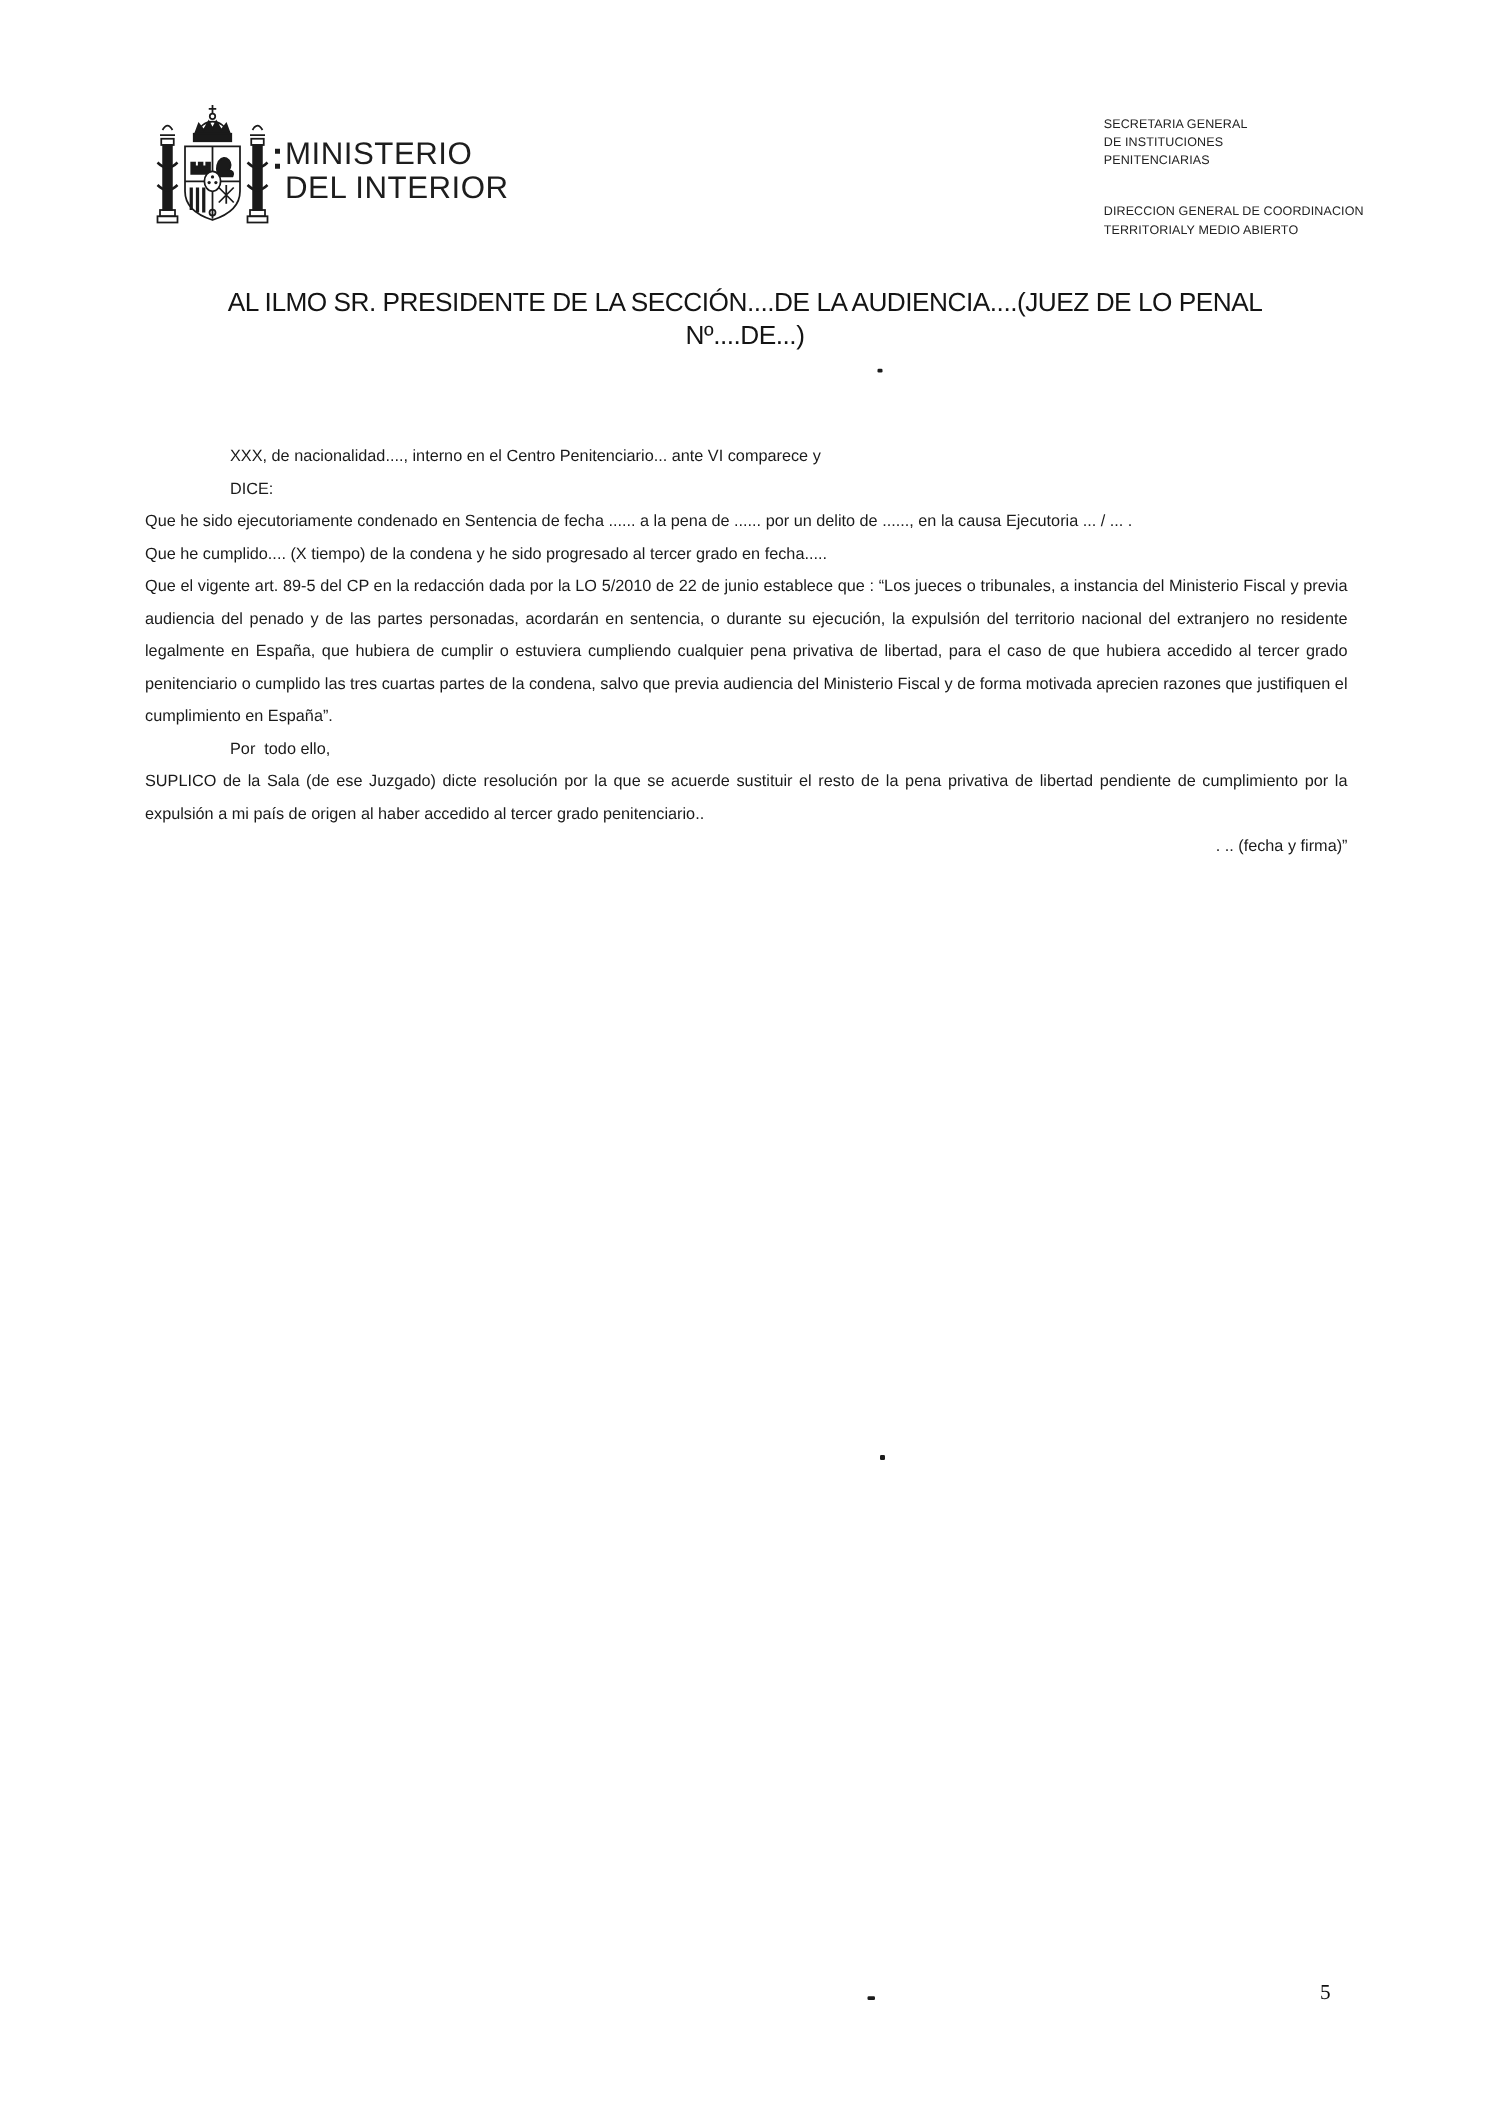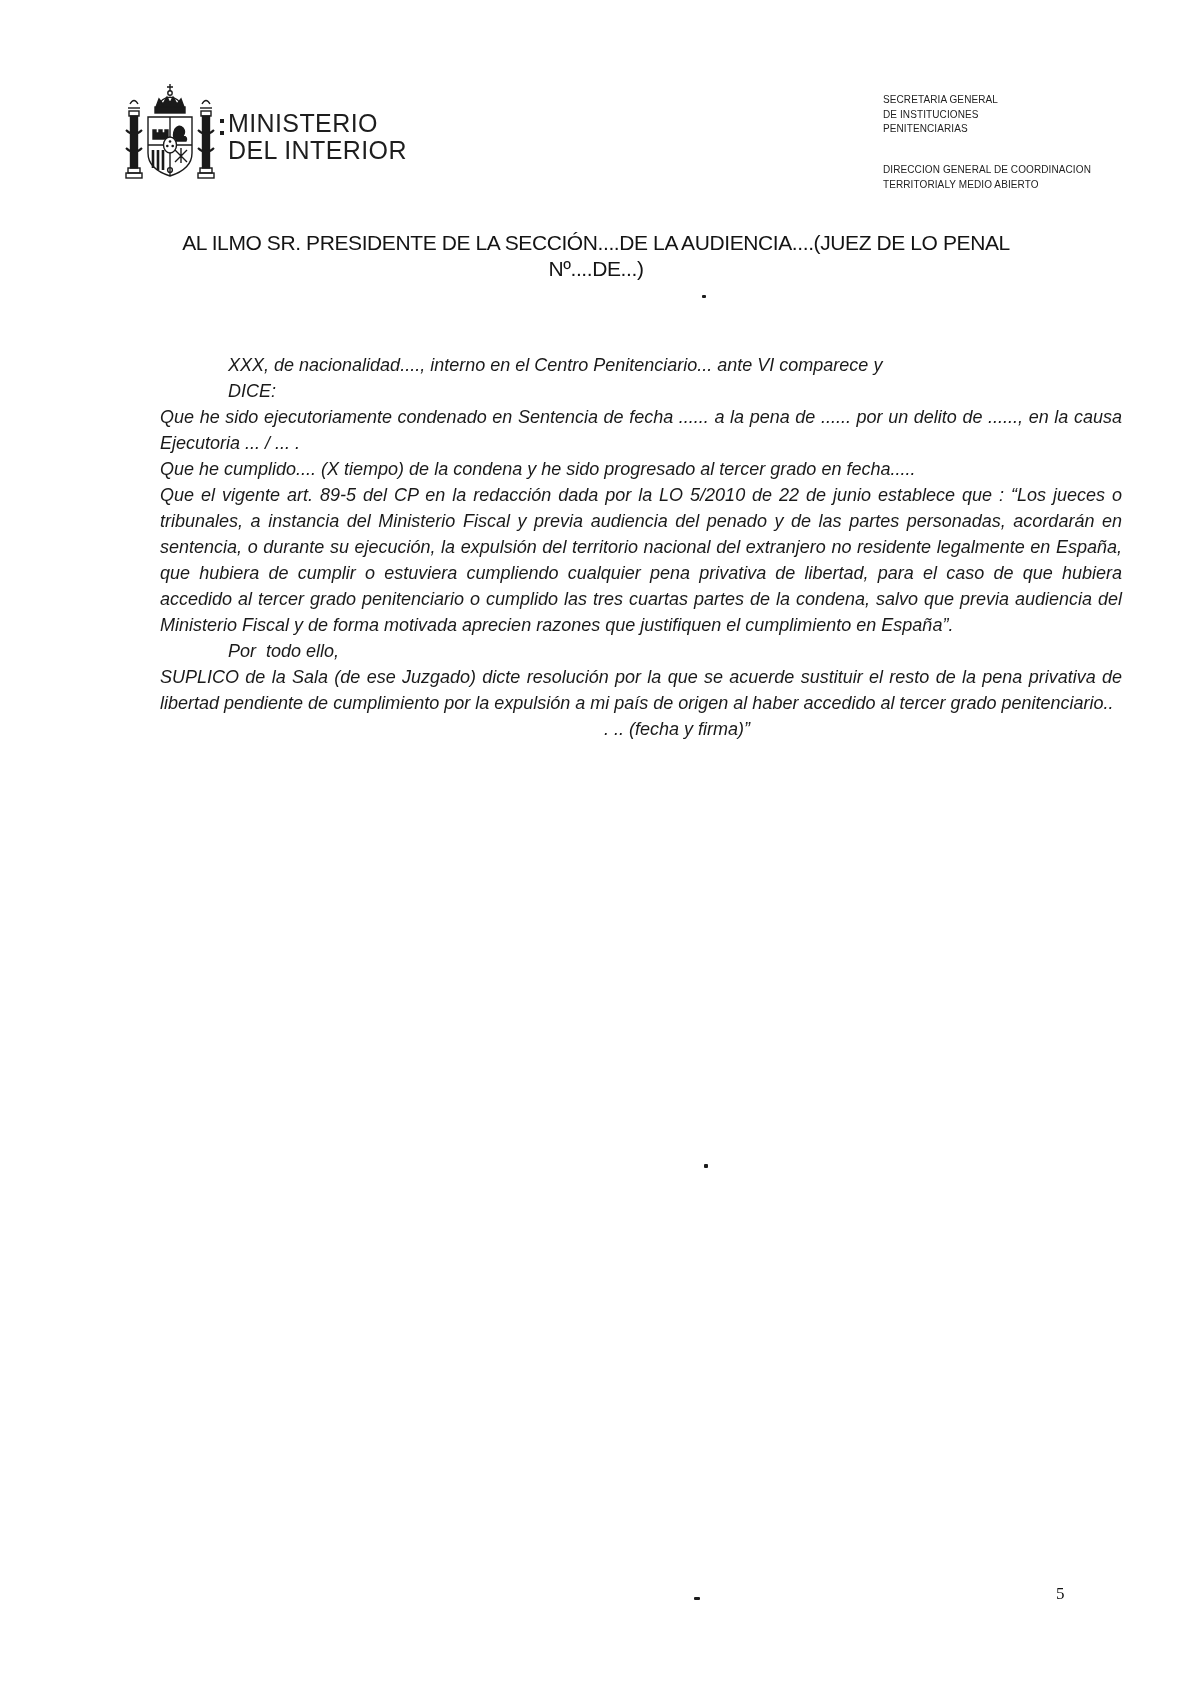--- a/index.html
+++ b/index.html
@@ -31,36 +31,34 @@
   
   .doc-title{
     position:absolute;left:0;top:230px;width:100%;
     text-align:center;
     font-size:21px;line-height:26px;letter-spacing:-0.4px;
     color:#141414;
   }
   
   .body-text{
     position:absolute;left:116px;top:352px;width:962px;
-    font-style:italic;
-    font-size:18px;line-height:26px;
+    font-size:13px;line-height:26px;
     color:#1a1a1a;
-    margin-left:44px;
   }
   .body-text p{margin:0;}
   .indent{text-indent:68px;}
   .justify{text-align:justify;}
   .p2{margin-top:22px;}
   .p3{margin-top:24px;}
   .p4{margin-top:18px;}
   .p5{margin-top:20px;}
   .p6{margin-top:21px;}
   .p7{margin-top:26px;white-space:pre-wrap;}
   .p8{margin-top:21px;}
-  .p9{margin-top:58px;text-align:center;padding-left:72px;}
+  .p9{margin-top:58px;text-align:right;padding-left:72px;}
   
   .mark{position:absolute;background:#1c1c1c;border-radius:1px;}
   .mark.title-dot{left:702px;top:295px;width:4px;height:3px;}
   .mark.mid-dot{left:704px;top:1164px;width:4px;height:4px;}
   .mark.footer-dash{left:694px;top:1597px;width:6px;height:3px;}
   
   .page-number{
     position:absolute;left:1056px;top:1584px;
     font-family:"Liberation Serif",serif;
     font-size:17px;color:#111;

